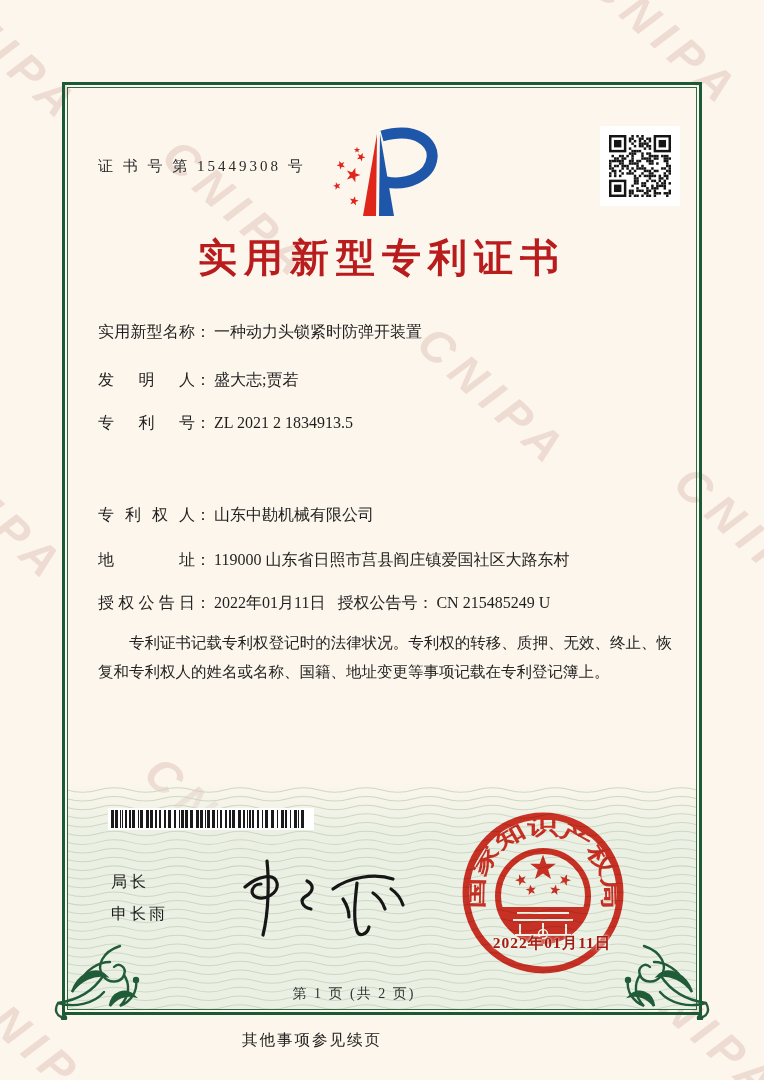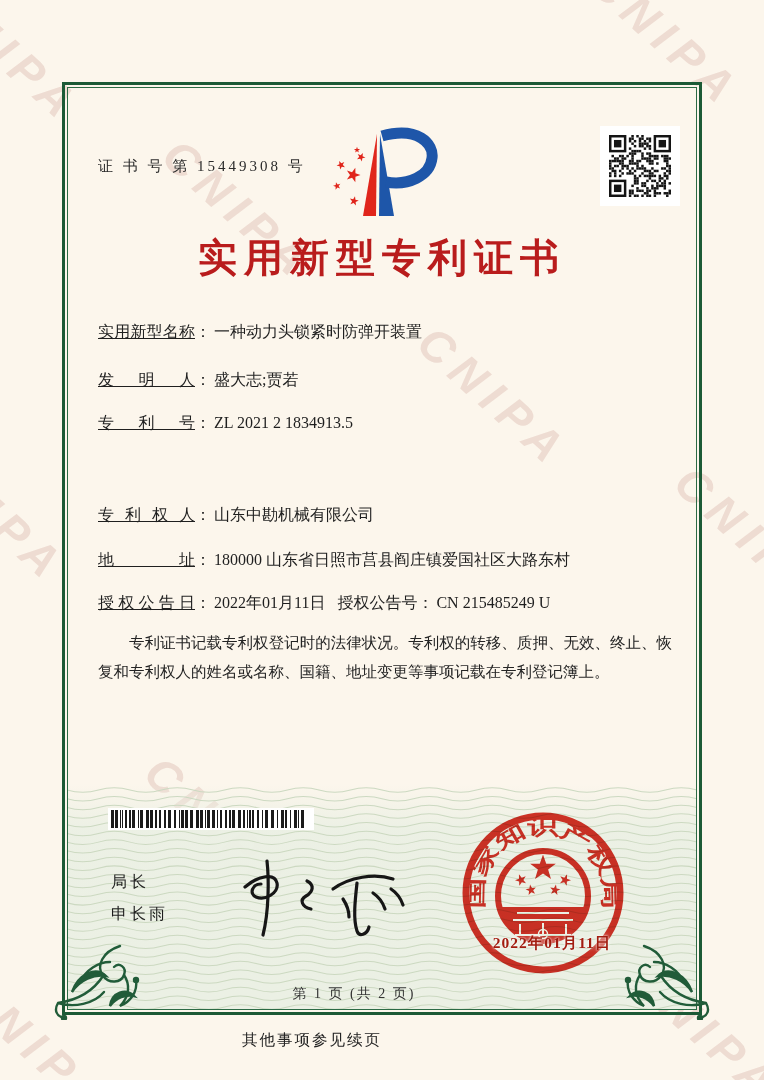--- a/index.html
+++ b/index.html
@@ -18,21 +18,21 @@
   .band svg{position:absolute;inset:0;width:100%;height:100%;}
   
   .abs{position:absolute;z-index:2;}
   .certno{left:98px;top:133px;font-size:15px;letter-spacing:3px;color:#2b2b2b;margin-top:24px;}
   .logo{left:330px;top:124px;}
   .qr{left:600px;top:126px;width:80px;height:80px;background:#fff;}
   .qr svg{position:absolute;left:9px;top:9px;}
   .title{left:0;top:231px;width:764px;text-align:center;font-size:39px;font-weight:bold;
          letter-spacing:7px;color:#b91c1c;}
   .row{position:absolute;z-index:2;left:98px;font-size:16px;white-space:nowrap;color:#1f1f1f;}
-  .row .lbl{display:inline-block;width:97px;text-align:justify;text-align-last:justify;text-decoration:underline;}
+  .row .lbl{display:inline-block;width:97px;text-align:justify;text-align-last:justify;}
   .row .v{margin-left:3px;}
   .row .pair2{margin-left:12px;}
   .paras{left:98px;top:628px;width:574px;font-size:15.5px;line-height:29px;
          text-align:justify;color:#242424;}
   .paras p{margin:0;text-indent:2em;}
   .bcwrap{left:108px;top:808px;background:#fff;padding:2px 3px;line-height:0;}
   .jt{left:111px;top:872px;font-size:16px;letter-spacing:3px;}
   .jn{left:111px;top:904px;font-size:16px;letter-spacing:3px;}
   .sig{left:215px;top:855px;}
   .seal{left:458px;top:808px;mix-blend-mode:multiply;opacity:.95;z-index:3;}
@@ -345,21 +345,21 @@
   <div class="row" style="top:370px">
     <span class="lbl">发　明　人</span><span>：</span><span class="v">盛大志;贾若</span>
   </div>
   <div class="row" style="top:413px">
     <span class="lbl">专　利　号</span><span>：</span><span class="v">ZL 2021 2 1834913.5</span>
   </div>
   <div class="row" style="top:505px">
     <span class="lbl">专利权人</span><span>：</span><span class="v">山东中勘机械有限公司</span>
   </div>
   <div class="row" style="top:550px">
-    <span class="lbl">地　　　址</span><span>：</span><span class="v">180000 山东省日照市莒县阎庄镇爱国社区大路东村</span>
+    <span class="lbl">地　　　址</span><span>：</span><span class="v">119000 山东省日照市莒县阎庄镇爱国社区大路东村</span>
   </div>
   <div class="row" style="top:593px">
     <span class="lbl">授权公告日</span><span>：</span><span class="v">2022年01月11日</span><span class="pair2">授权公告号</span><span>：</span><span class="v">CN 215485249 U</span>
   </div>
 
   <div class="abs paras">
     <p>专利证书记载专利权登记时的法律状况。专利权的转移、质押、无效、终止、恢复和专利权人的姓名或名称、国籍、地址变更等事项记载在专利登记簿上。</p>
   </div>
 
   <div class="abs bcwrap">

